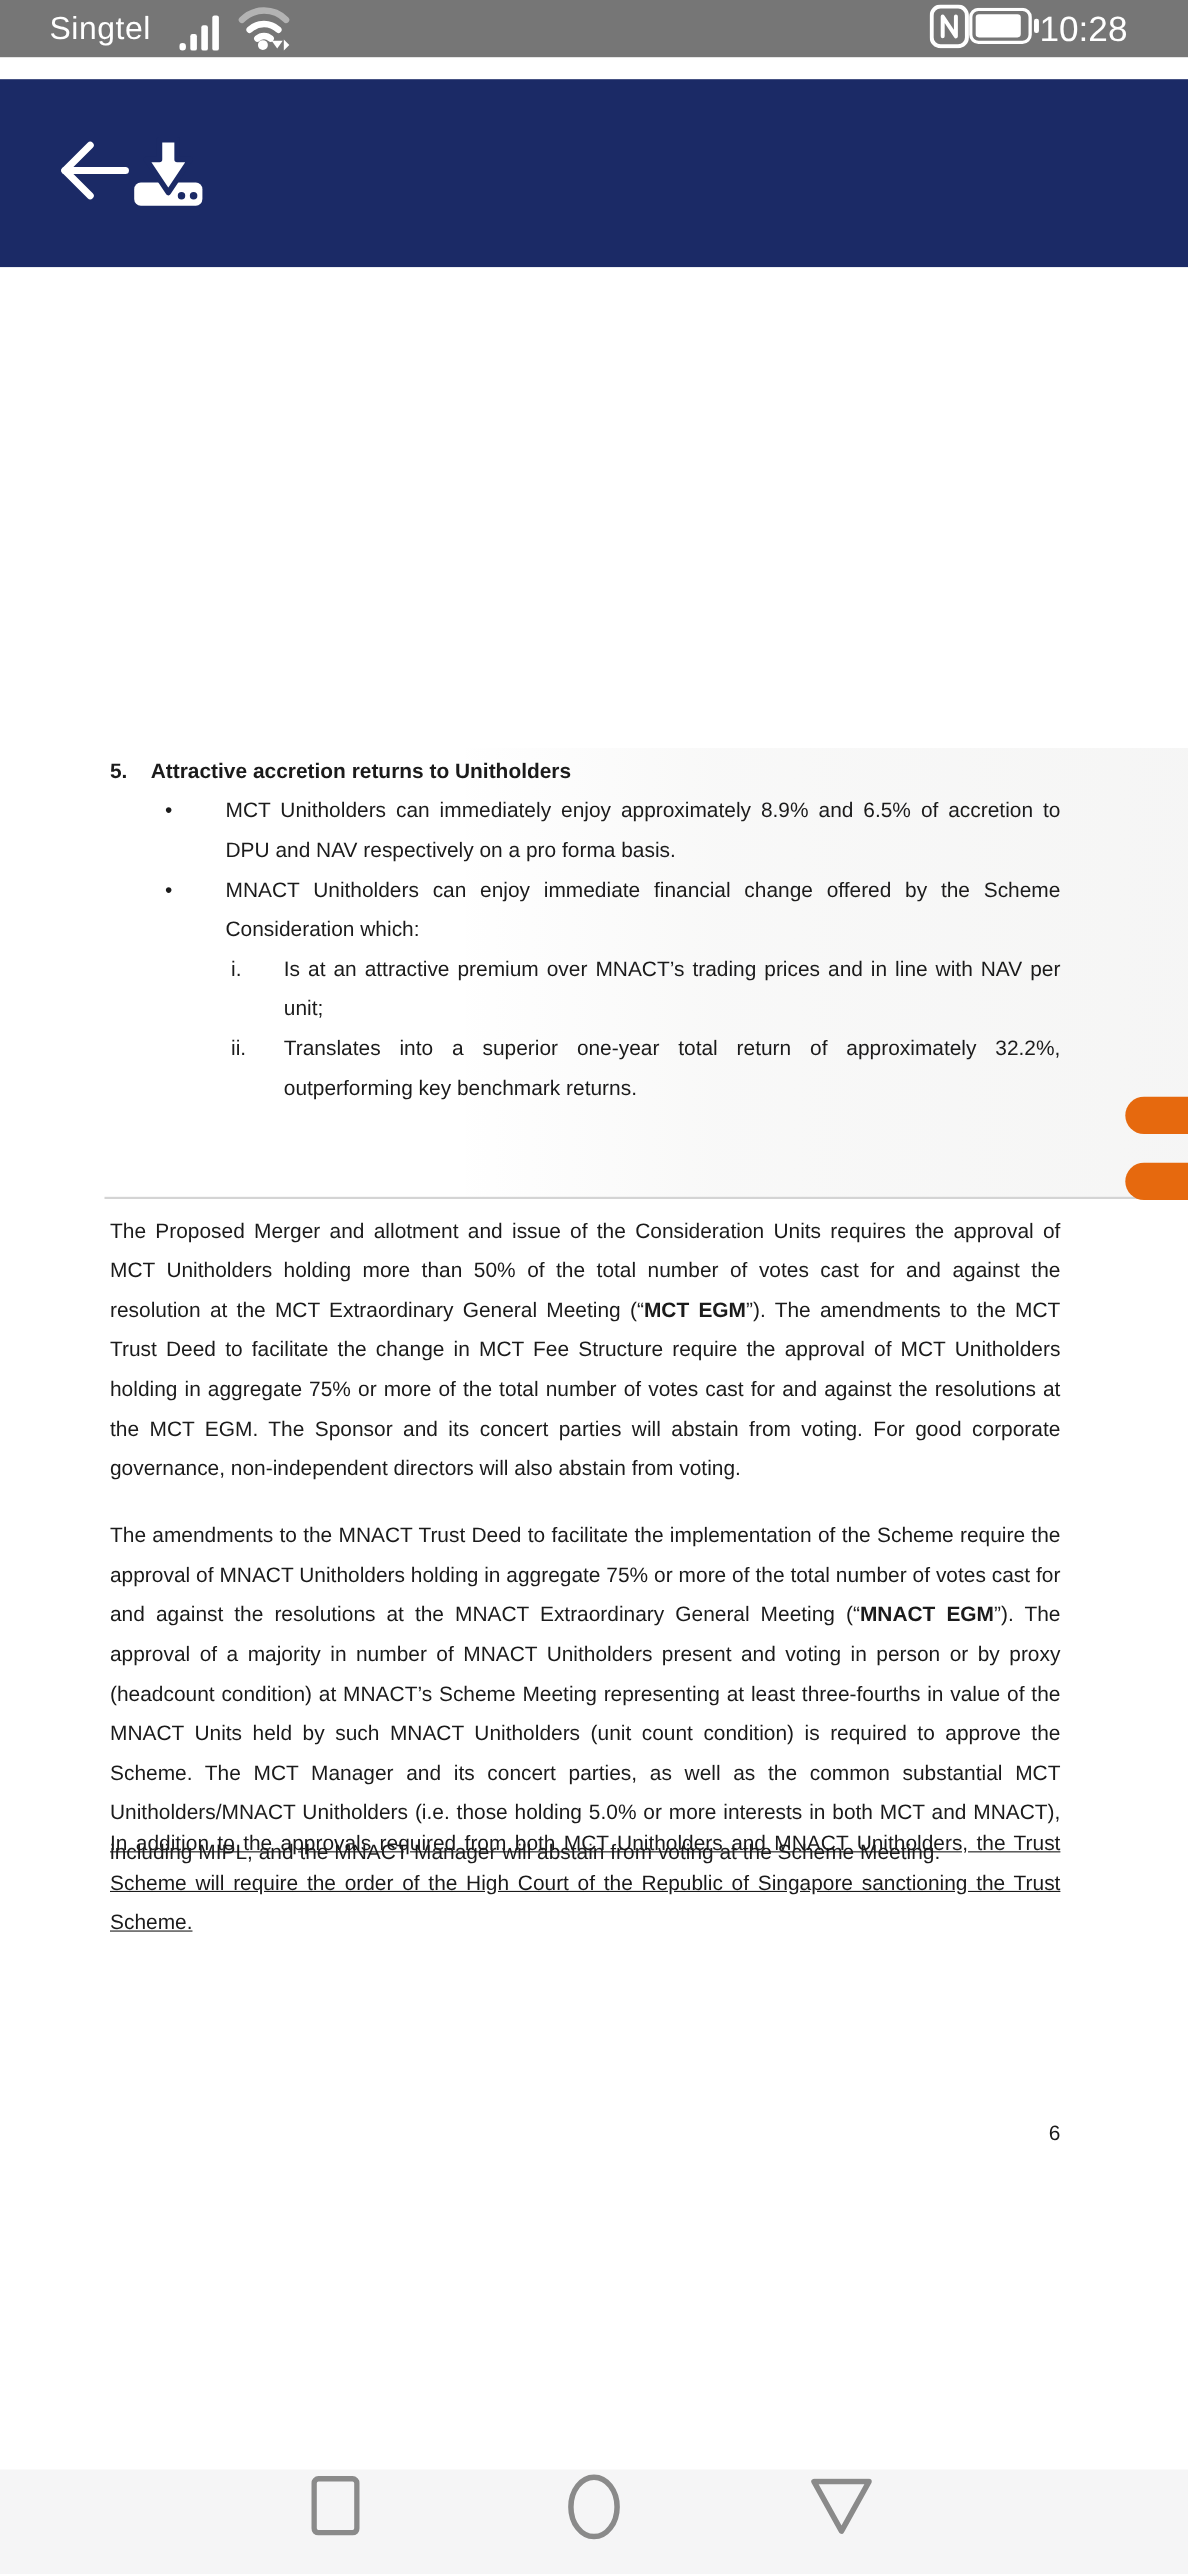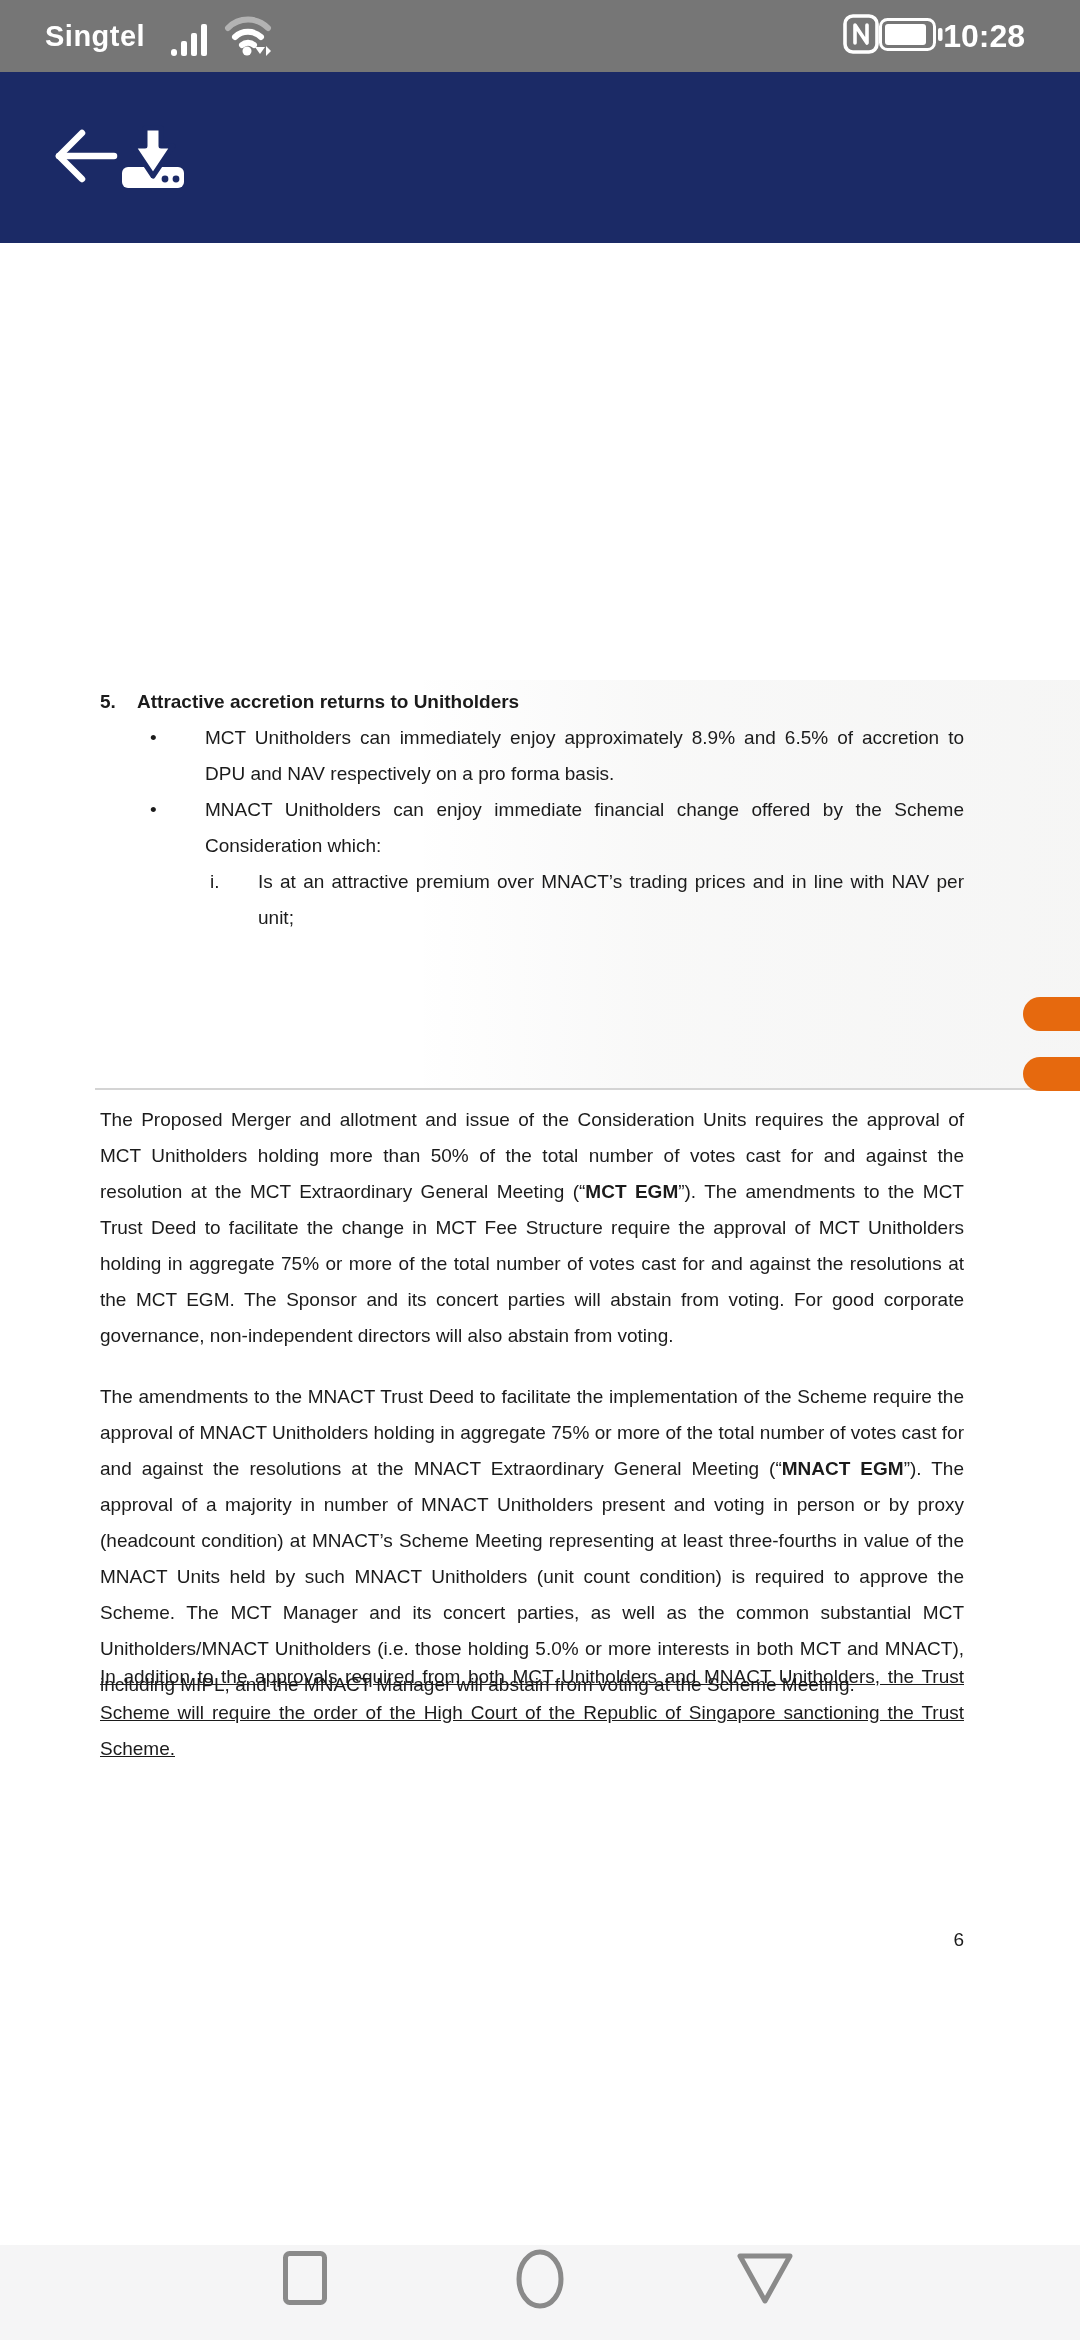--- a/index.html
+++ b/index.html
@@ -1,21 +1,21 @@
 <!DOCTYPE html>
 <html><head>
 <meta charset="utf-8">
 <style>
   * { margin:0; padding:0; box-sizing:border-box; }
   html,body { width:1080px; height:2340px; background:#fff; overflow:hidden;
               font-family:"Liberation Sans", sans-serif; }
 
   
-  .status-bar { position:absolute; top:0; left:0; width:1080px; height:72px;
-                background:#767676; color:#fff; display:flex; align-items:center;font-weight:bold; }
+  .status-bar { position:absolute; top:0; left:0; width:1080px; height:52px;
+                background:#767676; color:#fff; display:flex; align-items:center; }
   .carrier { font-size:29px; margin-left:45px; letter-spacing:.5px; }
   .sb-left-icons { display:flex; align-items:flex-end; margin-left:26px; gap:12px; }
   .sb-spacer { flex:1; }
   .sb-right { display:flex; align-items:center; margin-right:55px; }
   .sb-time { font-size:32px; }
 
   
   .app-header { position:absolute; top:72px; left:0; width:1080px; height:171px;
                 background:#1B2A66; display:flex; align-items:center; }
   .back-btn { margin-left:52px; width:66px; height:60px; display:flex; align-items:center;
@@ -145,20 +145,24 @@
       <div class="b-txt">MCT Unitholders can immediately enjoy approximately 8.9% and 6.5% of accretion to DPU and NAV respectively on a pro forma basis.</div>
     </div>
     <div class="b-row">
       <span class="b-mark">•</span>
       <div class="b-txt">MNACT Unitholders can enjoy immediate financial change offered by the Scheme Consideration which:</div>
     </div>
     <div class="r-row">
       <span class="r-mark">i.</span>
       <div class="r-txt">Is at an attractive premium over MNACT’s trading prices and in line with NAV per unit;</div>
     </div>
+    <div class="r-row">
+      <span class="r-mark">ii.</span>
+      <div class="r-txt">Translates into a superior one-year total return of approximately 32.2%, outperforming key benchmark returns.</div>
+    </div>
   </div>
 
 
   <div class="page-sep"></div>
   <div class="scroll-pill pill-1"></div>
   <div class="scroll-pill pill-2"></div>
 
   <div class="doc-block para1"><span>The Proposed Merger and allotment and issue of the Consideration Units requires the approval of MCT Unitholders holding more than 50% of the total number of votes cast for and against the resolution at the MCT Extraordinary General Meeting (“</span><span class="b">MCT EGM</span><span>”). The amendments to the MCT Trust Deed to facilitate the change in MCT Fee Structure require the approval of MCT Unitholders holding in aggregate 75% or more of the total number of votes cast for and against the resolutions at the MCT EGM. The Sponsor and its concert parties will abstain from voting. For good corporate governance, non-independent directors will also abstain from voting.</span></div>
   <div class="doc-block para2"><span>The amendments to the MNACT Trust Deed to facilitate the implementation of the Scheme require the approval of MNACT Unitholders holding in aggregate 75% or more of the total number of votes cast for and against the resolutions at the MNACT Extraordinary General Meeting (“</span><span class="b">MNACT EGM</span><span>”). The approval of a majority in number of MNACT Unitholders present and voting in person or by proxy (headcount condition) at MNACT’s Scheme Meeting representing at least three-fourths in value of the MNACT Units held by such MNACT Unitholders (unit count condition) is required to approve the Scheme. The MCT Manager and its concert parties, as well as the common substantial MCT Unitholders/MNACT Unitholders (i.e. those holding 5.0% or more interests in both MCT and MNACT), including MIPL, and the MNACT Manager will abstain from voting at the Scheme Meeting.</span></div>
   <div class="doc-block para3"><span>In addition to the approvals required from both MCT Unitholders and MNACT Unitholders, the Trust Scheme will require the order of the High Court of the Republic of Singapore sanctioning the Trust Scheme.</span></div>

